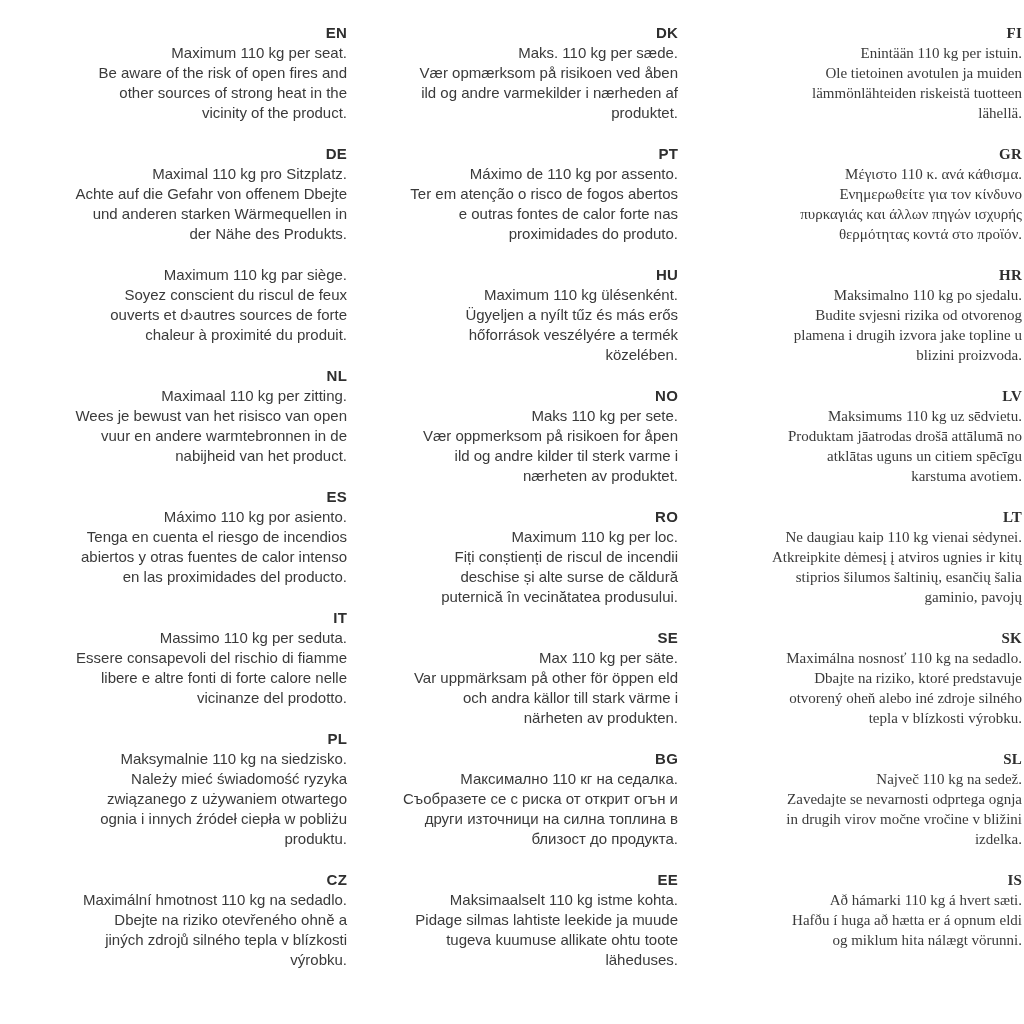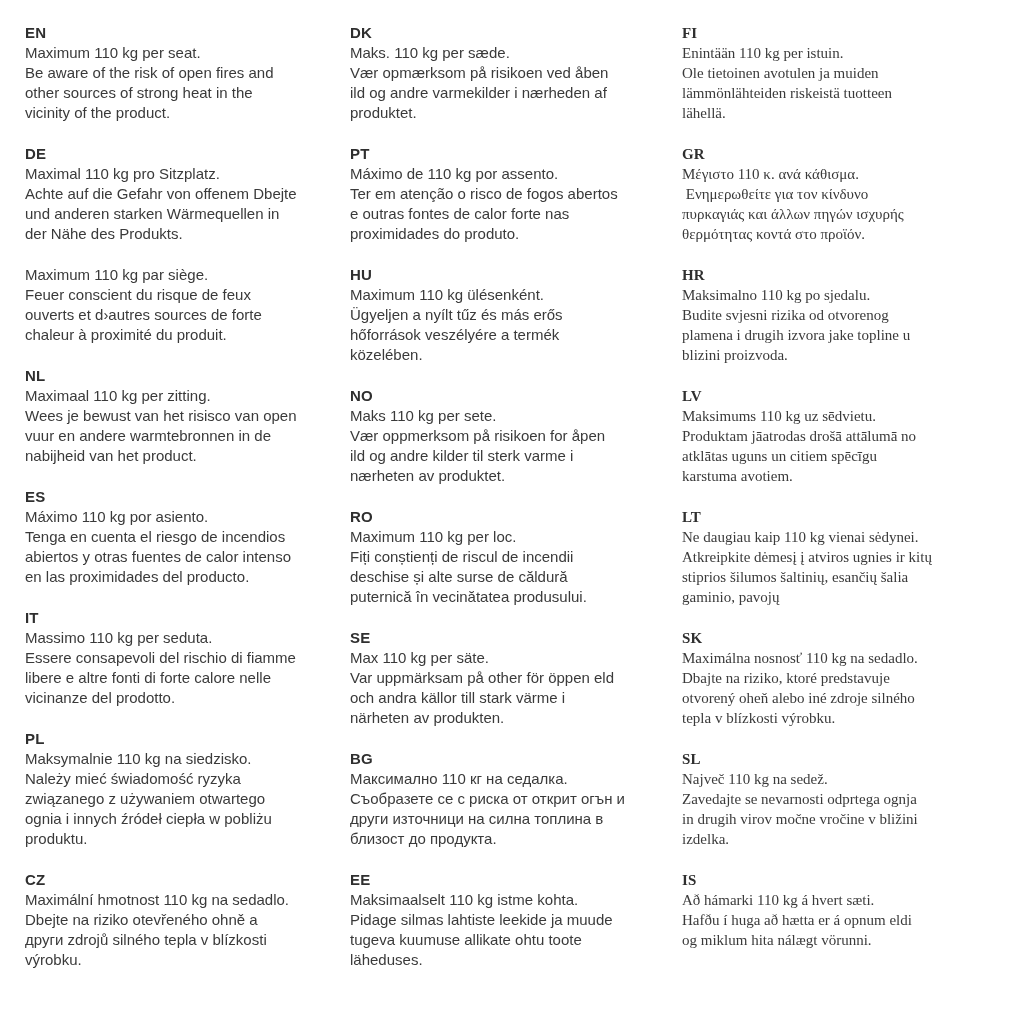--- a/index.html
+++ b/index.html
@@ -24,20 +24,21 @@
     position: absolute;
     top: 23px;
     display: flex;
     flex-direction: column;
   }
   .col-1 { left: 25px;  width: 322px; }
   .col-2 { left: 350px; width: 328px; }
   .col-3 { left: 682px; width: 340px; font-family: Liberation Serif, serif; }
   .block {
     margin: 0 0 21px 0;
+    text-align: right;
   }
   .block h2 {
     margin: 0;
     font-size: 15px;
     line-height: 20px;
     font-weight: bold;
     color: #2f2f2f;
     letter-spacing: 0.2px;
   }
   .line {
@@ -61,21 +62,21 @@
       </section>
       <section class="block">
         <h2>DE</h2>
         <div class="line">Maximal 110 kg pro Sitzplatz.</div>
         <div class="line">Achte auf die Gefahr von offenem Dbejte</div>
         <div class="line">und anderen starken Wärmequellen in</div>
         <div class="line">der Nähe des Produkts.</div>
       </section>
       <section class="block">
         <div class="line">Maximum 110 kg par siège.</div>
-        <div class="line">Feuer conscient du risque de feux</div>
+        <div class="line">Soyez conscient du riscul de feux</div>
         <div class="line">ouverts et d›autres sources de forte</div>
         <div class="line">chaleur à proximité du produit.</div>
       </section>
       <section class="block">
         <h2>NL</h2>
         <div class="line">Maximaal 110 kg per zitting.</div>
         <div class="line">Wees je bewust van het risisco van open</div>
         <div class="line">vuur en andere warmtebronnen in de</div>
         <div class="line">nabijheid van het product.</div>
       </section>
@@ -98,21 +99,21 @@
         <div class="line">Maksymalnie 110 kg na siedzisko.</div>
         <div class="line">Należy mieć świadomość ryzyka</div>
         <div class="line">związanego z używaniem otwartego</div>
         <div class="line">ognia i innych źródeł ciepła w pobliżu</div>
         <div class="line">produktu.</div>
       </section>
       <section class="block">
         <h2>CZ</h2>
         <div class="line">Maximální hmotnost 110 kg na sedadlo.</div>
         <div class="line">Dbejte na riziko otevřeného ohně a</div>
-        <div class="line">други zdrojů silného tepla v blízkosti</div>
+        <div class="line">jiných zdrojů silného tepla v blízkosti</div>
         <div class="line">výrobku.</div>
       </section>
     </div>
   <div class="col col-2">
       <section class="block">
         <h2>DK</h2>
         <div class="line">Maks. 110 kg per sæde.</div>
         <div class="line">Vær opmærksom på risikoen ved åben</div>
         <div class="line">ild og andre varmekilder i nærheden af</div>
         <div class="line">produktet.</div>

